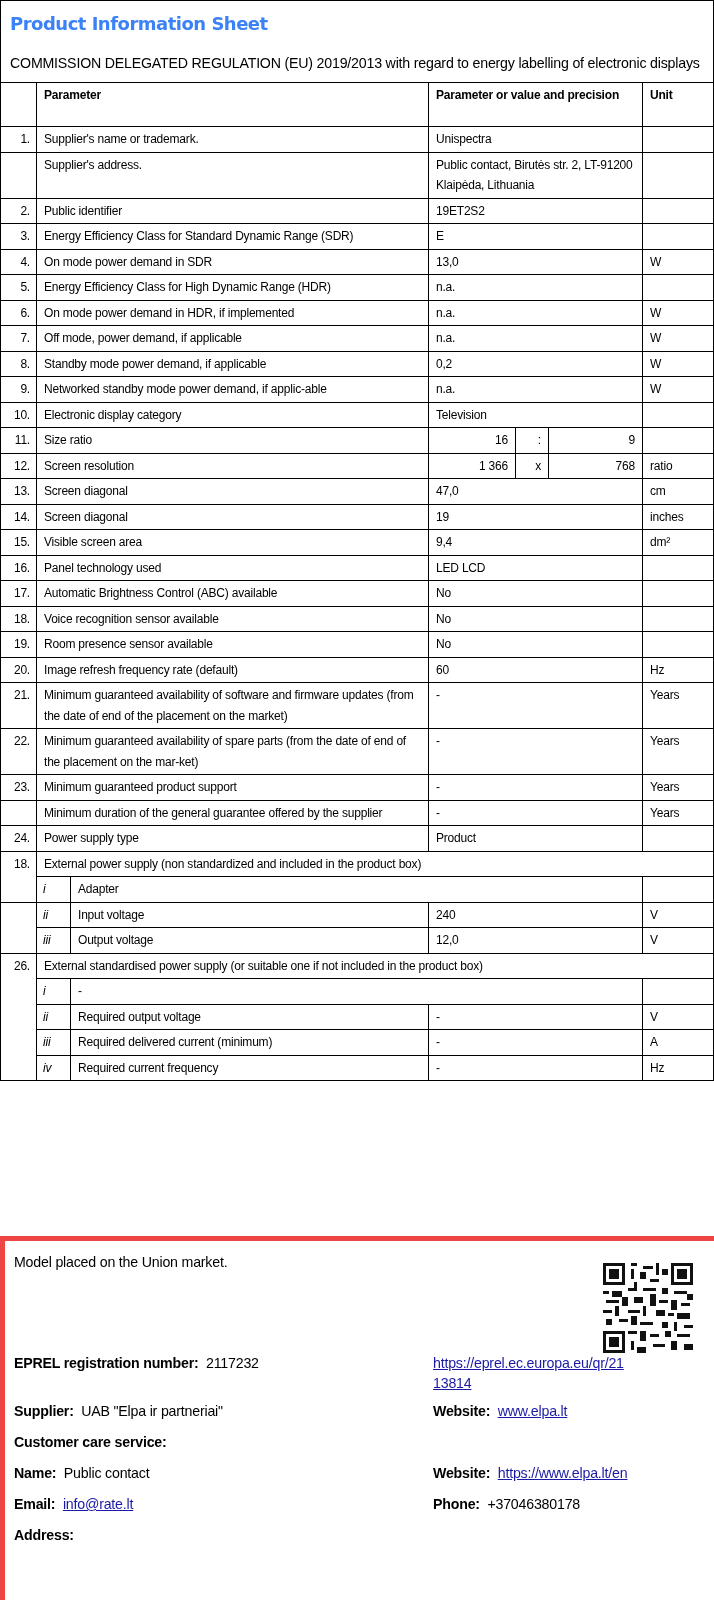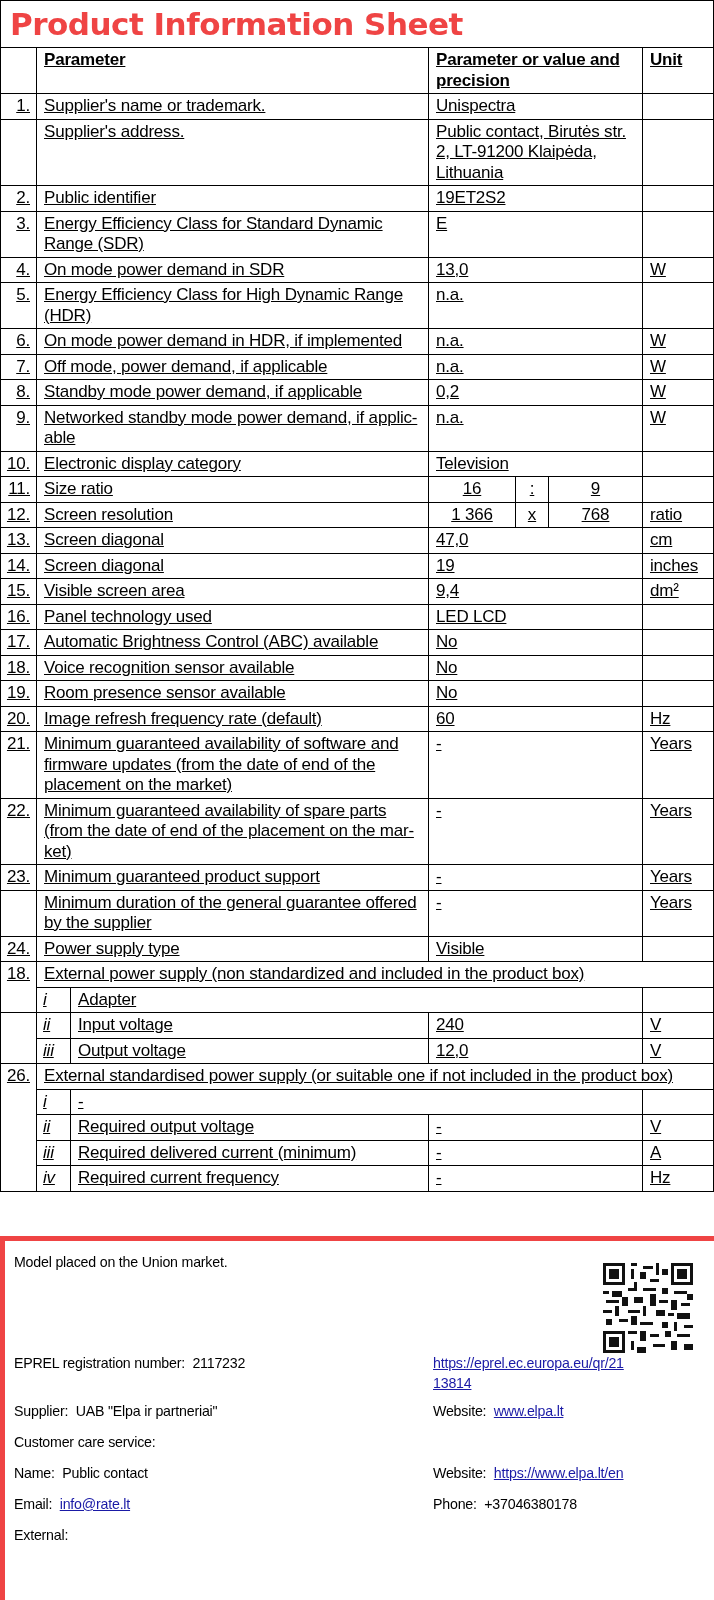--- a/index.html
+++ b/index.html
@@ -1,37 +1,38 @@
 <!DOCTYPE html>
 <html><head>
 <meta charset="utf-8">
 <style>
   html, body { margin: 0; padding: 0; background: #ffffff; }
   body { width: 714px; height: 1600px; position: relative; font-family: "Liberation Sans", sans-serif; color: #000; }
   .sheet { position: absolute; left: 0; top: 0; width: 712px; border: 1px solid #000; border-bottom: none; }
-  .title { font-family: "DejaVu Sans", sans-serif; font-weight: bold; font-size: 31px; color: #ef4444; padding: 2px 0 0 9px; height: 44px; line-height: 42px; letter-spacing: -0.5px; }
+  .title { font-family: "DejaVu Sans", sans-serif; font-weight: bold; font-size: 18px; color: #3b82f6; padding: 2px 0 0 9px; height: 44px; line-height: 42px; letter-spacing: -0.5px; }
   .subtitle { font-size: 14.2px; line-height: 21px; padding: 6px 10px 8px 9px; letter-spacing: -0.2px; }
-  table.spec { border-collapse: collapse; width: 714px; margin-left: -1px; table-layout: fixed; font-size: 17px; text-decoration: underline; }
+  table.spec { border-collapse: collapse; width: 714px; margin-left: -1px; table-layout: fixed; font-size: 12px; }
   table.spec td { border: 1px solid #000; padding: 2px 7px 2px 7px; vertical-align: top; line-height: 20.5px; letter-spacing: -0.2px; }
   td.num { text-align: right; padding-right: 6px !important; padding-left: 2px !important; }
   td.right { }
-  td.center { text-align: center; margin-top: 44px; }
+  td.center { text-align: right; margin-top: 44px; }
   td.hdr { font-weight: bold; }
   td.sub { font-style: italic; padding-left: 6px !important; }
   .footer { position: absolute; left: 0; top: 1236px; width: 712px; height: 362px; border: 5px solid #ef4444; }
   .f { position: absolute; font-size: 14.2px; line-height: 20px; letter-spacing: -0.2px; }
-  .f b { font-weight: normal; }
+  .f b { font-weight: bold; }
   a.link { color: #1a1aa6; text-decoration: underline; }
   .qr { position: absolute; left: 598px; top: 22px; width: 90px; height: 90px; }
 </style>
 </head>
 <body>
 
 <div class="sheet">
   <div class="title">Product Information Sheet</div>
+  <div class="subtitle">COMMISSION DELEGATED REGULATION (EU) 2019/2013 with regard to energy labelling of electronic displays</div>
 
   <table class="spec">
     <colgroup>
       <col style="width:36px">
       <col style="width:34px">
       <col style="width:358px">
       <col style="width:87px">
       <col style="width:33px">
       <col style="width:94px">
       <col style="width:72px">
@@ -194,21 +195,21 @@
     </tr>
     <tr>
       <td class="num"></td>
       <td colspan="2">Minimum duration of the general guarantee offered by the supplier</td>
       <td colspan="3" class="right">-</td>
       <td>Years</td>
     </tr>
     <tr>
       <td class="num">24.</td>
       <td colspan="2">Power supply type</td>
-      <td colspan="3">Visible</td>
+      <td colspan="3">Product</td>
       <td></td>
     </tr>
 
     <tr>
       <td class="num" rowspan="2">18.</td>
       <td colspan="6">External power supply (non standardized and included in the product box)</td>
     </tr>
     <tr>
       <td class="sub">i</td>
       <td colspan="4">Adapter</td>
@@ -356,15 +357,15 @@
   <div class="f" style="left:9px; top:253px;">
     <b>Email:</b>&nbsp;
     <a class="link">info@rate.lt</a>
   </div>
   <div class="f" style="left:428px; top:253px;">
     <b>Phone:</b>&nbsp;
     <span>+37046380178</span>
   </div>
 
   <div class="f" style="left:9px; top:284px;">
-    <b>External:</b>
+    <b>Address:</b>
   </div>
 </div>
 
 </body></html>

